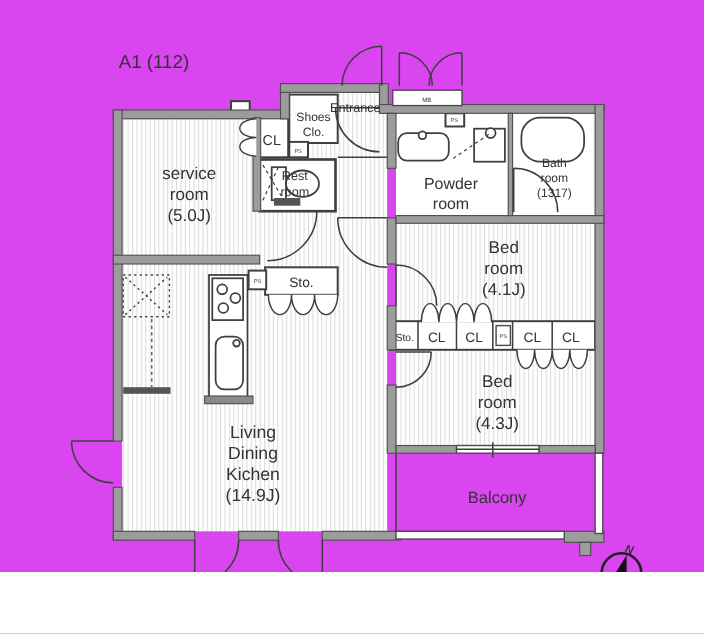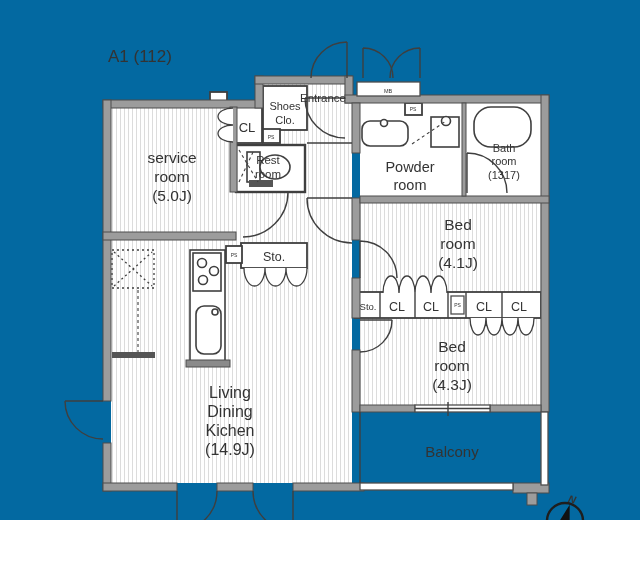--- a/index.html
+++ b/index.html
@@ -1,16 +1,16 @@
 <!DOCTYPE html>
 <html><head>
 <meta charset="utf-8">
 <style>
   html,body{margin:0;padding:0;background:#ffffff;}
-  .page{position:relative;width:640px;height:520px;background:#0369a1;overflow:hidden;
+  .page{position:relative;width:640px;height:520px;background:#d946ef;overflow:hidden;
         font-family:"Liberation Sans", sans-serif;}
   svg text{fill:#333333;font-family:"Liberation Sans", sans-serif;}
   .wall{fill:#9c9c9c;stroke:#4d4d4d;stroke-width:1;}
   .whitebox{fill:#ffffff;stroke:#3f3f3f;stroke-width:1.8;}
   .thinbox{fill:#ffffff;stroke:#4d4d4d;stroke-width:1.3;}
   .fixture{fill:#ffffff;stroke:#3f3f3f;stroke-width:1.6;}
   .door{fill:none;stroke:#3f3f3f;stroke-width:1.4;}
   .fold{fill:#ffffff;stroke:#3f3f3f;stroke-width:1.3;}
   .dash{fill:none;stroke:#3f3f3f;stroke-width:1.1;stroke-dasharray:3 3;}
   .dots{fill:none;stroke:#3f3f3f;stroke-width:1.3;stroke-dasharray:2 3;}

